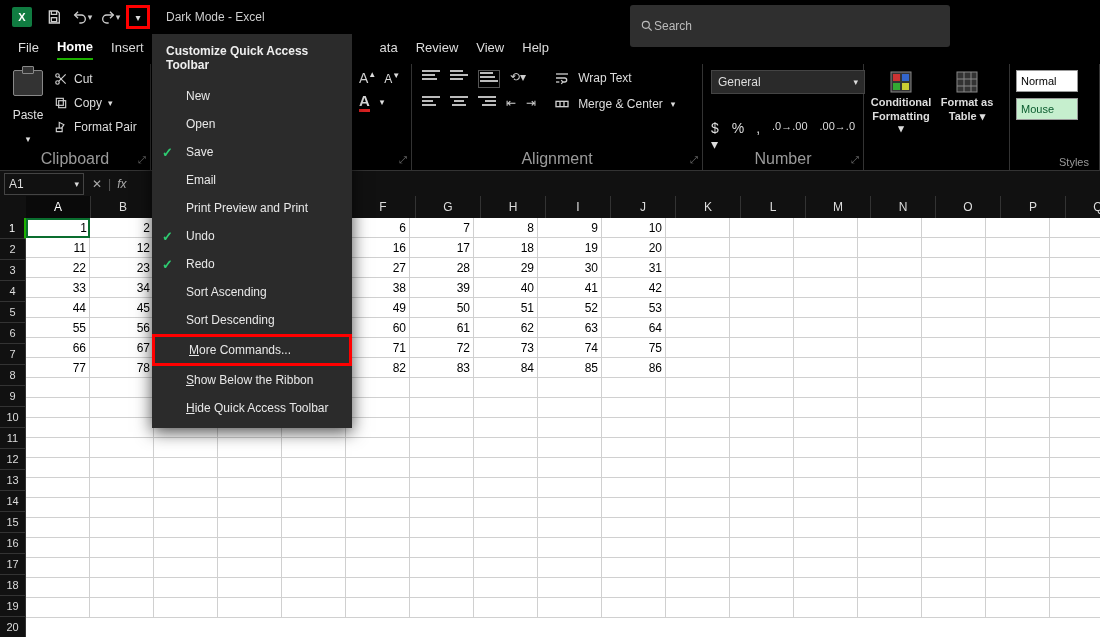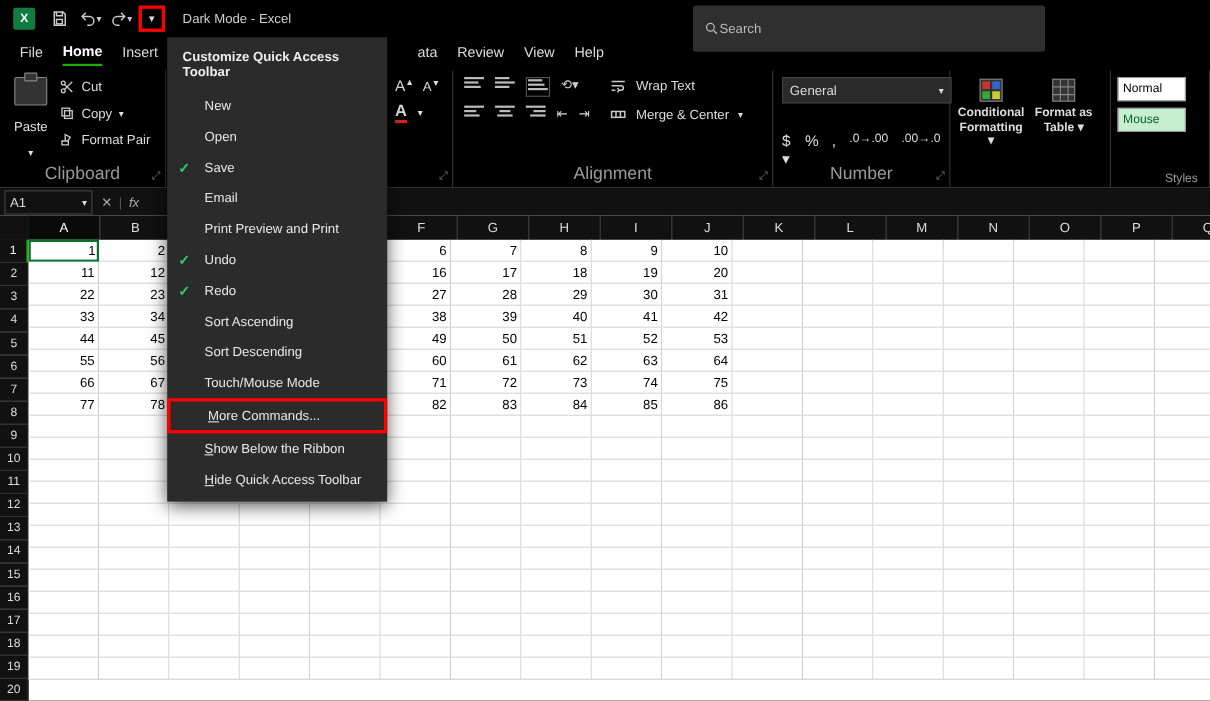--- a/index.html
+++ b/index.html
@@ -799,18 +799,17 @@
   <div id="menu-items">
       <div class="menu-item">New</div>
       <div class="menu-item">Open</div>
       <div class="menu-item checked">Save</div>
       <div class="menu-item">Email</div>
       <div class="menu-item">Print Preview and Print</div>
       <div class="menu-item checked">Undo</div>
       <div class="menu-item checked">Redo</div>
       <div class="menu-item">Sort Ascending</div>
       <div class="menu-item">Sort Descending</div>
-      <div class="menu-item">Touch/Mouse Mode</div>
       <div class="menu-item highlight"><u>M</u>ore Commands...</div>
       <div class="menu-item"><u>S</u>how Below the Ribbon</div>
       <div class="menu-item"><u>H</u>ide Quick Access Toolbar</div>
     </div>
 </div>
 
 </body></html>

